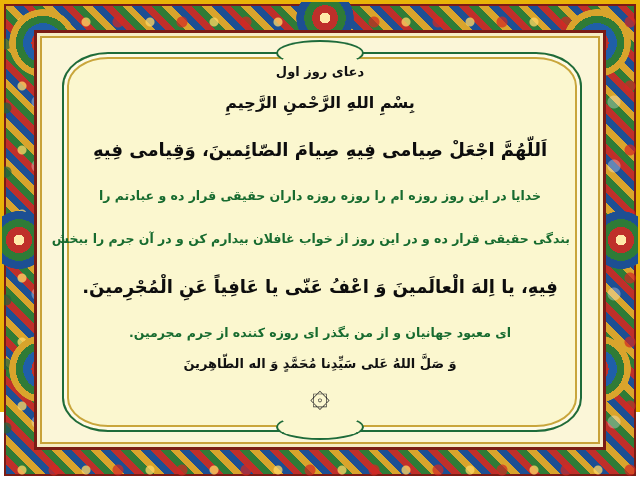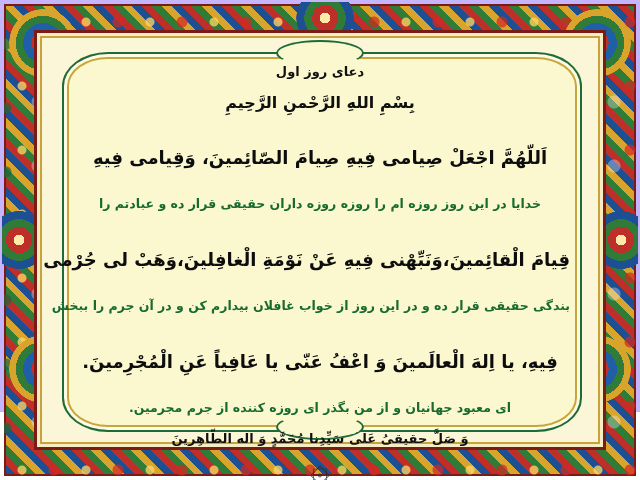--- a/index.html
+++ b/index.html
@@ -11,21 +11,21 @@
     width: 640px;
     height: 480px;
     overflow: hidden;
     font-family: "DejaVu Sans", sans-serif;
   }
 
   #page {
     position: relative;
     width: 640px;
     height: 412px;
-    background: #c4b5fd;
+    background: #eab308;
   }
 
   
   .frame-outer {
     position: absolute;
     left: 4px;
     top: 4px;
     width: 632px;
     height: 472px;
     box-sizing: border-box;
@@ -151,21 +151,21 @@
     color: #0f0f0f;
     margin-top: 14px;
   }
 
   .arabic {
     font-family: "DejaVu Sans", sans-serif;
     font-size: 18px;
     font-weight: bold;
     color: #0d0d0d;
     line-height: 1.5;
-    margin-top: 32px;
+    margin-top: 24px;
     white-space: nowrap;
   }
 
   .persian {
     font-family: "DejaVu Sans", sans-serif;
     font-size: 12.5px;
     font-weight: bold;
     color: #176b2f;
     line-height: 1.5;
     margin-top: 24px;
@@ -215,24 +215,23 @@
 
   <div class="content">
 
     <div class="title">دعای روز اول</div>
 
     <div class="basmala">بِسْمِ اللهِ الرَّحْمنِ الرَّحِيمِ</div>
 
     <div class="arabic">اَللّهُمَّ اجْعَلْ صِيامى فِيهِ صِيامَ الصّائِمينَ، وَقِيامى فِيهِ</div>
     <div class="persian">خدایا در این روز روزه ام را روزه روزه داران حقیقی قرار ده و عبادتم را</div>
 
-    <div class="arabic">قِيامَ الْقائِمينَ،وَنَبِّهْنى فِيهِ عَنْ نَوْمَةِ الْغافِلينَ،وَهَبْ لى جُرْمى</div>
     <div class="persian">بندگی حقیقی قرار ده و در این روز از خواب غافلان بیدارم کن و در آن جرم را ببخش</div>
 
     <div class="arabic">فِيهِ، يا اِلهَ الْعالَمينَ وَ اعْفُ عَنّى يا عَافِياً عَنِ الْمُجْرِمينَ.</div>
     <div class="persian">ای معبود جهانیان و از من بگذر ای روزه کننده از جرم مجرمین.</div>
 
-    <div class="salawat">وَ صَلَّ حقیقیُ عَلى سَيِّدِنا مُحَمَّدٍ وَ اله الطّاهِرينَ</div>
+    <div class="salawat">وَ صَلَّ اللهُ عَلى سَيِّدِنا مُحَمَّدٍ وَ اله الطّاهِرينَ</div>
 
     <div class="seal">۞</div>
   </div>
 
 </div>
 
 </body></html>

